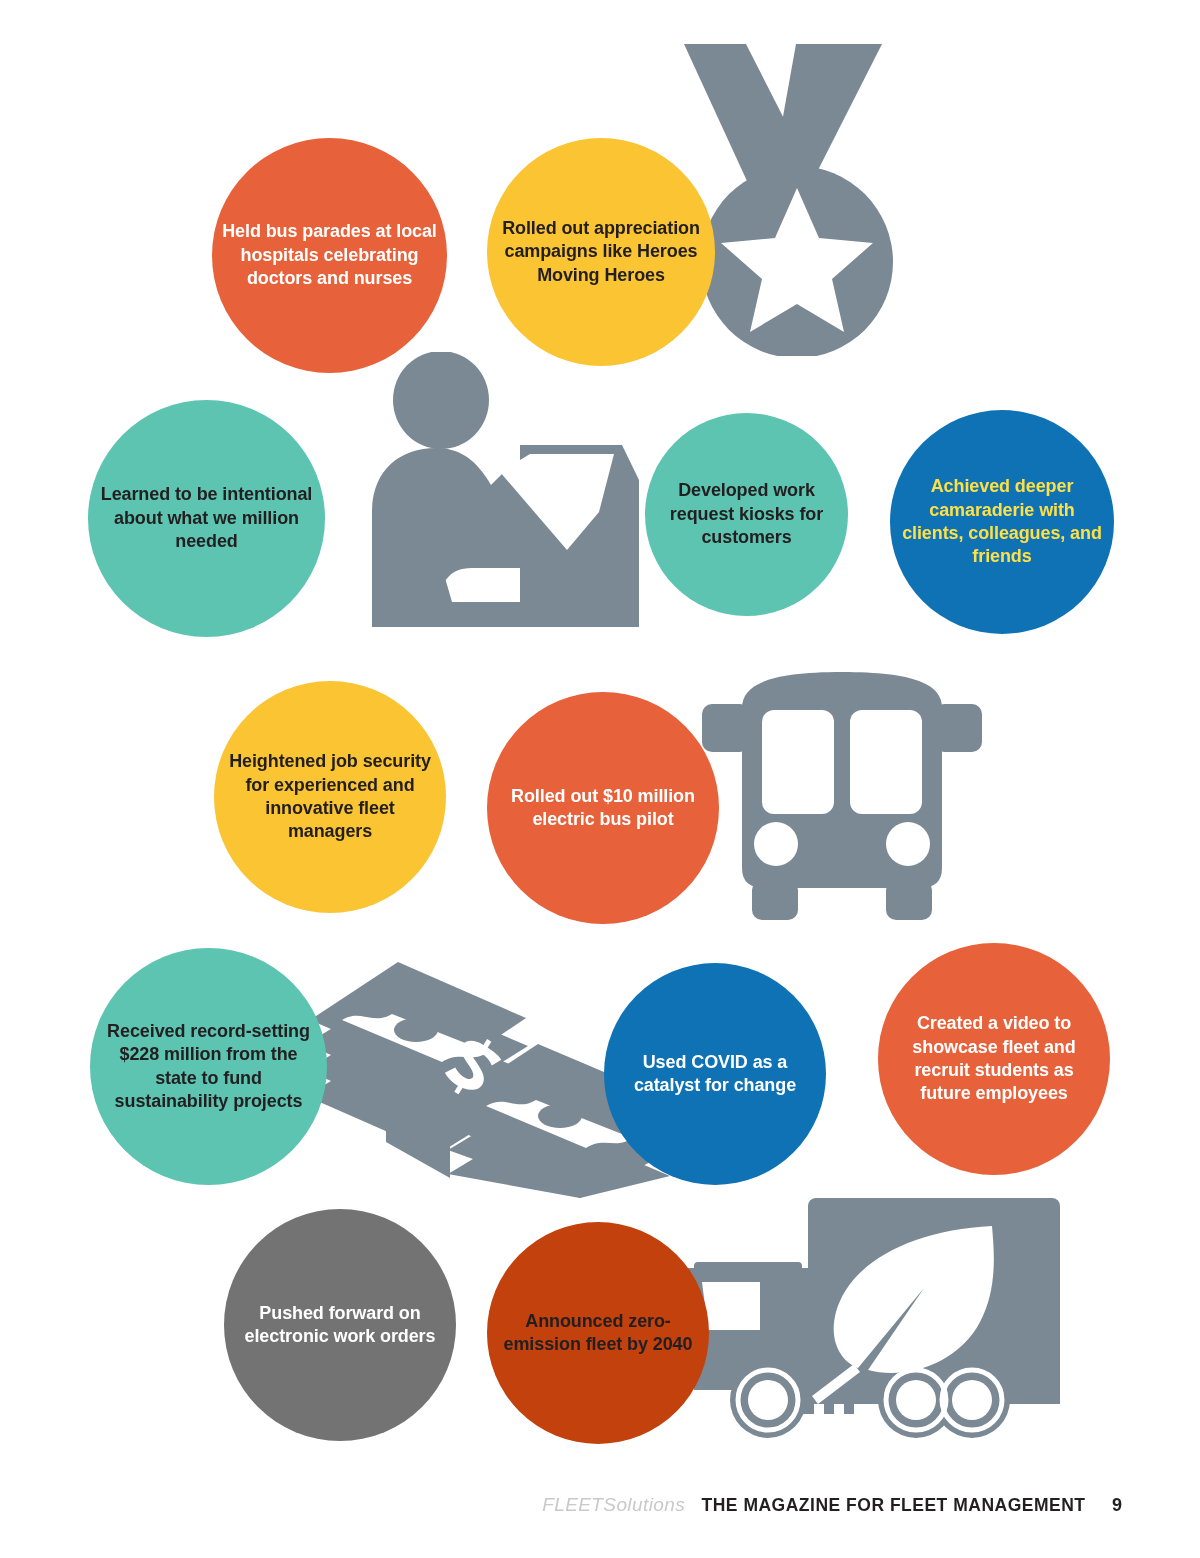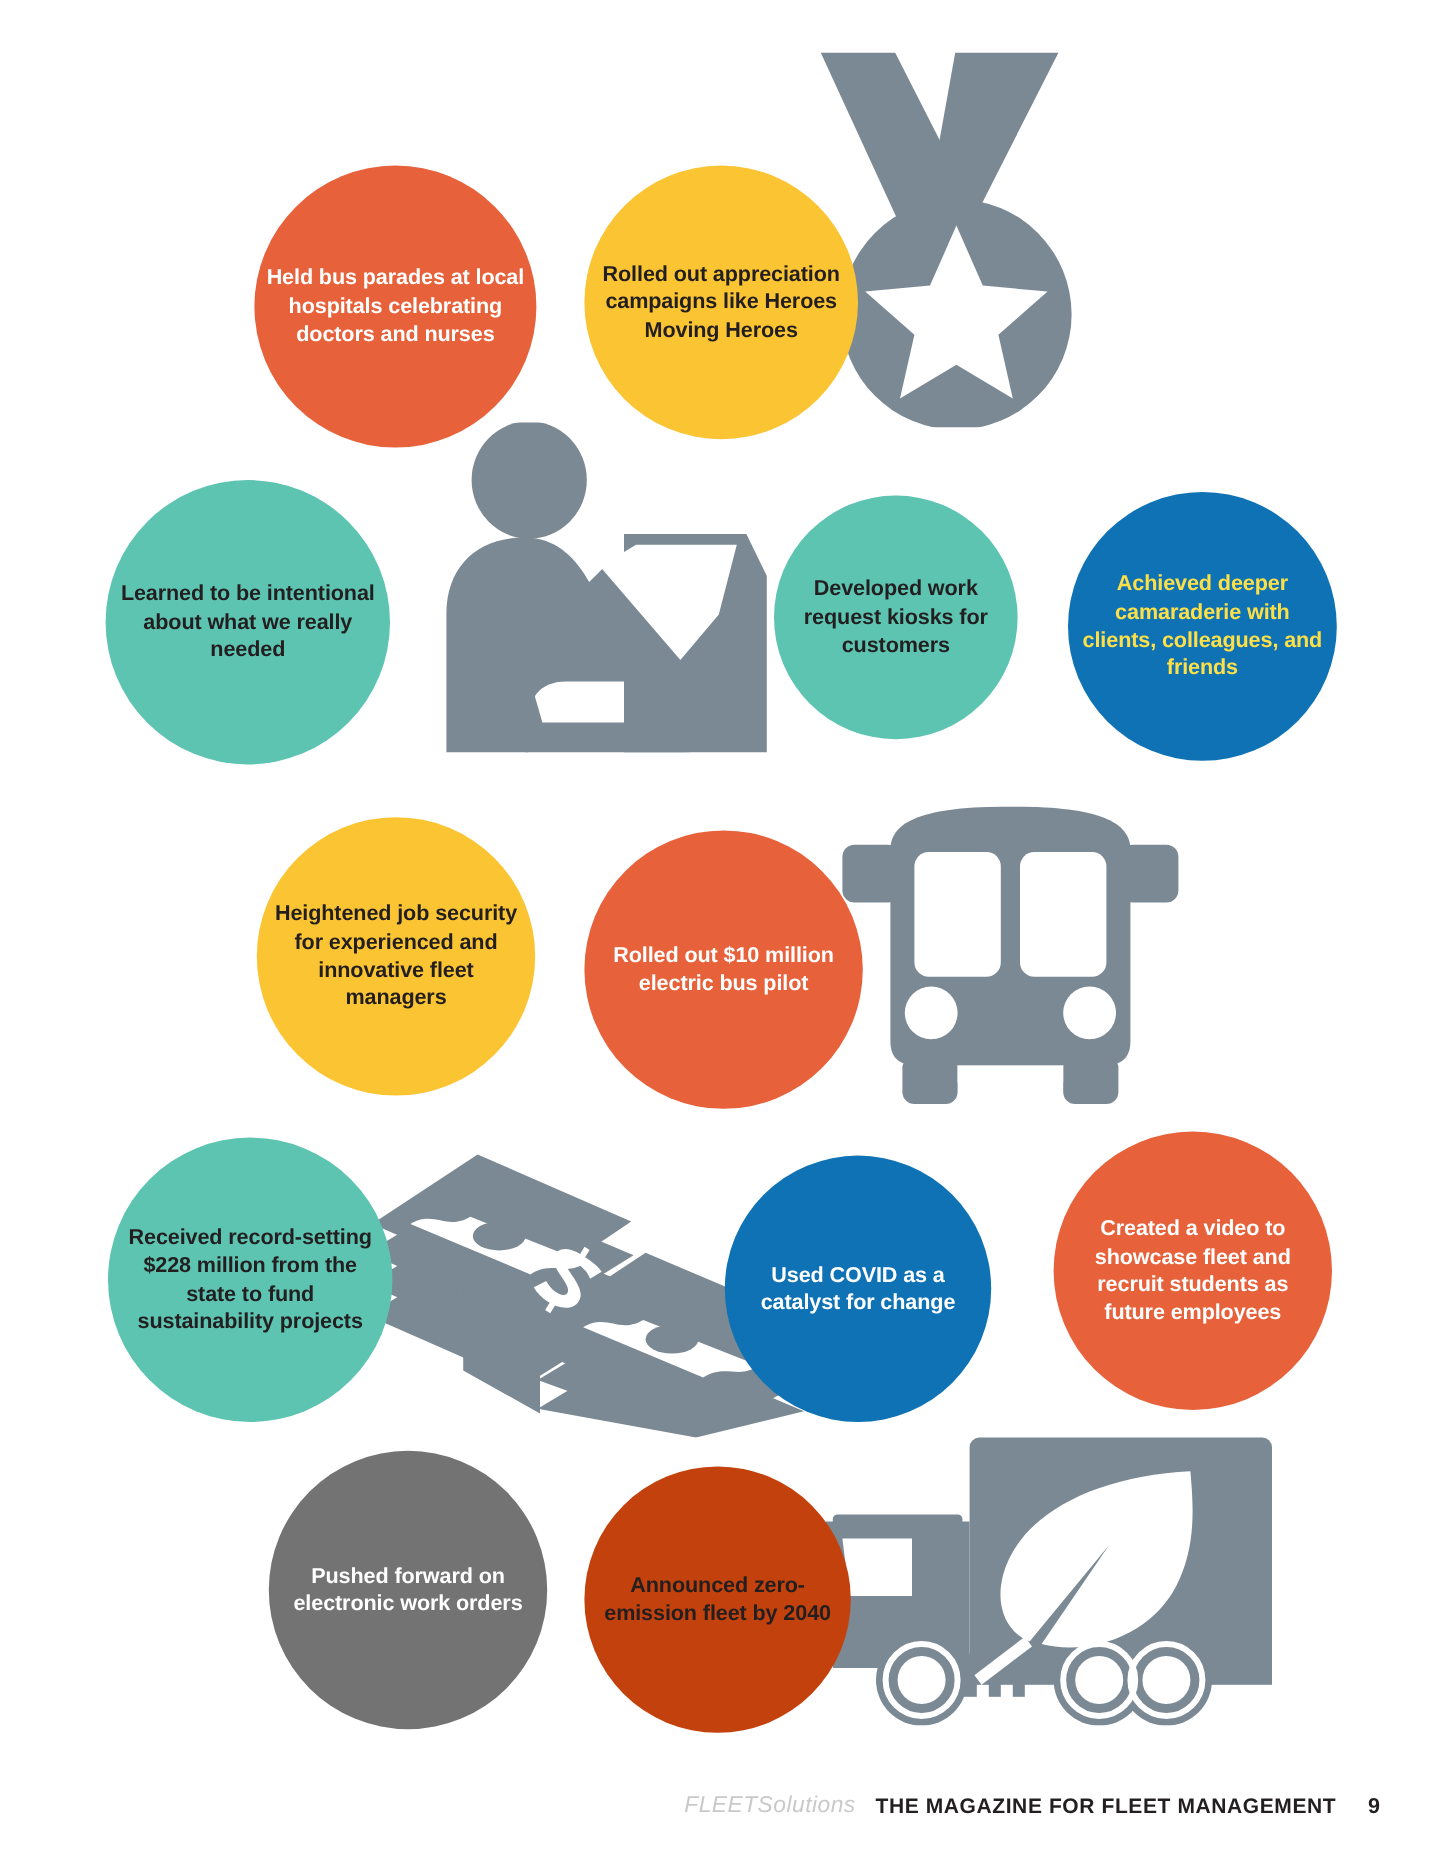--- a/index.html
+++ b/index.html
@@ -37,21 +37,21 @@
     position: absolute;
     z-index: 2;
   }
   
   #footer {
     position: absolute;
     left: 0;
     bottom: 42px;
     width: 1200px;
     text-align: right;
-    padding-right: 50px;
+    padding-right: 78px;
     box-sizing: border-box;
     z-index: 6;
   }
   #footer .fs-logo {
     font-family: "Liberation Sans", sans-serif;
     font-style: italic;
     font-size: 19px;
     color: #c9c9c9;
     letter-spacing: 0.4px;
     vertical-align: middle;
@@ -209,21 +209,21 @@
 
   <div class="bubble" style="left:212px; top:138px; width:235px; height:235px; background:#E7613A;">
     <span class="btext" style="color:#FFFFFF; font-size:18px;">Held bus parades at local hospitals celebrating doctors and nurses</span>
   </div>
 
   <div class="bubble" style="left:487px; top:138px; width:228px; height:228px; background:#FBC433;">
     <span class="btext" style="color:#231F20; font-size:18px;">Rolled out appreciation campaigns like Heroes Moving Heroes</span>
   </div>
 
   <div class="bubble" style="left:88px; top:400px; width:237px; height:237px; background:#5CC4B1;">
-    <span class="btext" style="color:#231F20; font-size:18px;">Learned to be intentional about what we really needed</span>
+    <span class="btext" style="color:#231F20; font-size:18px;">Learned to be intentional about what we million needed</span>
   </div>
 
   <div class="bubble" style="left:645px; top:413px; width:203px; height:203px; background:#5CC4B1;">
     <span class="btext" style="color:#231F20; font-size:18px;">Developed work request kiosks for customers</span>
   </div>
 
   <div class="bubble" style="left:890px; top:410px; width:224px; height:224px; background:#0E72B4;">
     <span class="btext" style="color:#fde047; font-size:18px;">Achieved deeper camaraderie with clients, colleagues, and friends</span>
   </div>
 

